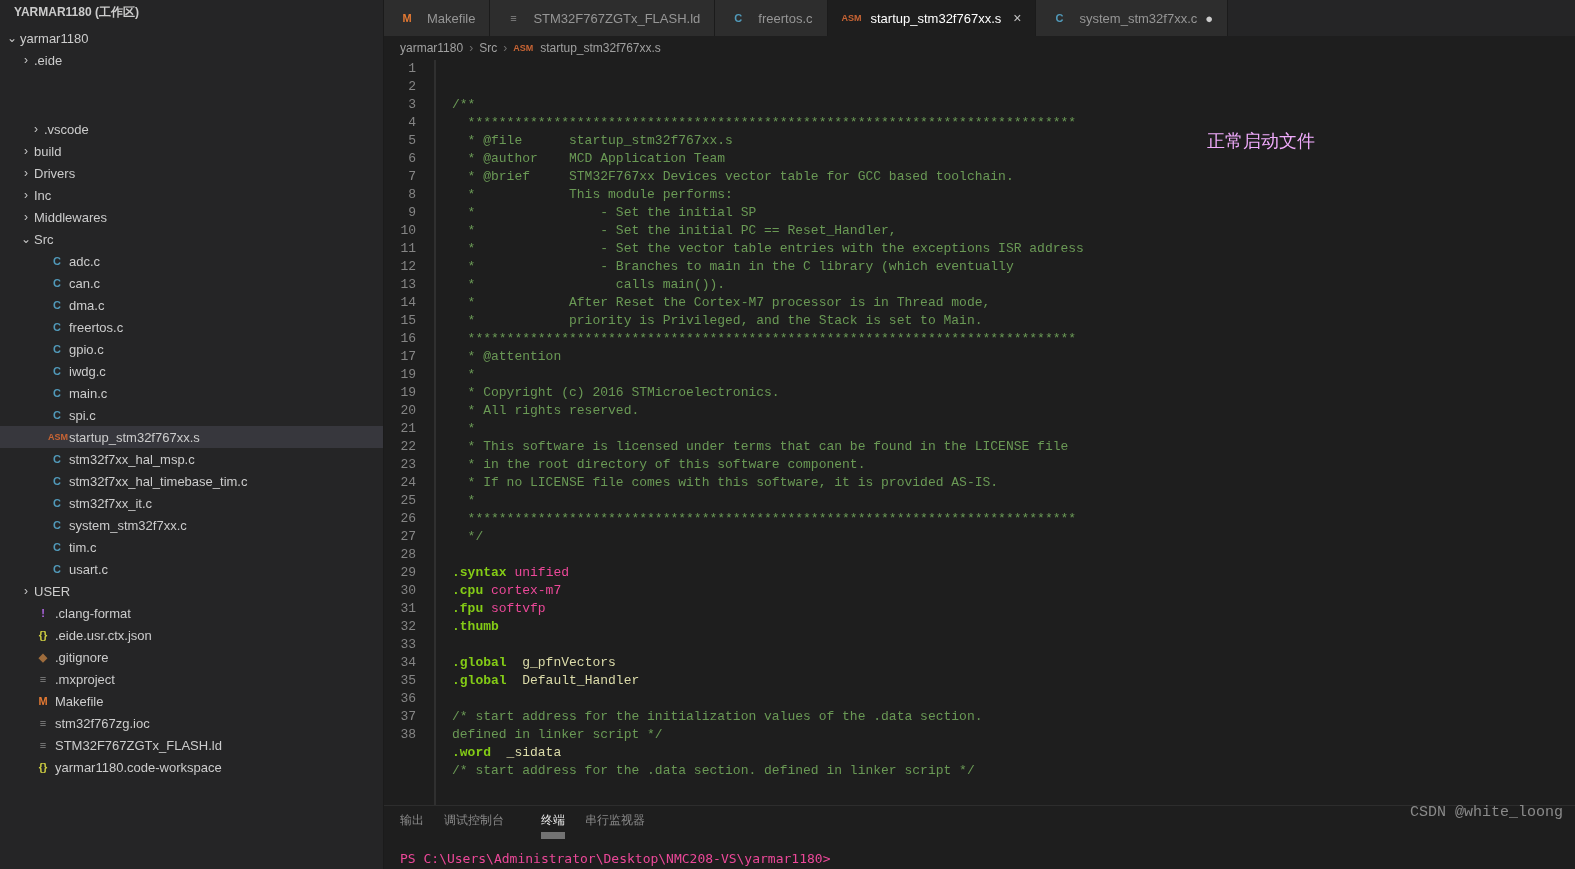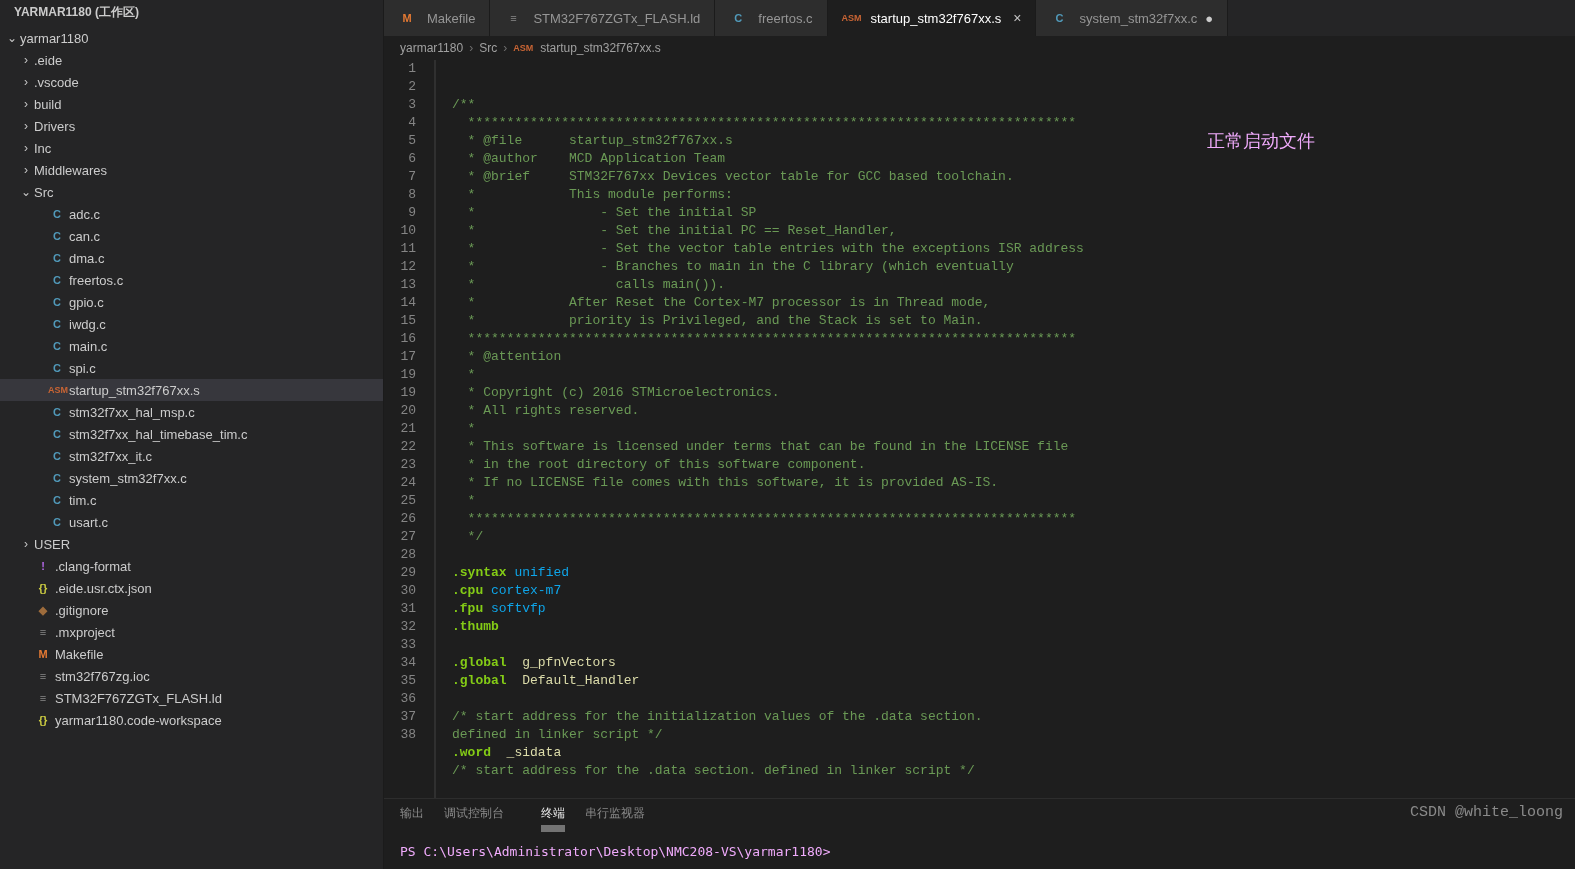--- a/index.html
+++ b/index.html
@@ -124,21 +124,21 @@
   font-family: Consolas, "Courier New", monospace;
   font-size: 13px;
   line-height: 18px;
   white-space: pre;
   color: #d4d4d4;
   position: relative;
 }
 .code-line { height: 18px; padding-left: 16px; }
 .c-comment { color: #6a9955; }
 .c-dir { color: #84cc16; font-weight: bold; }
-.c-arg { color: #0ea5e9; }
+.c-arg { color: #ec4899; }
 .c-sym { color: #dcdcaa; }
 .annotation {
   position: absolute;
   top: 72px;
   right: 260px;
   color: #f0abfc;
   font-size: 18px;
   font-weight: 500;
   font-family: "Microsoft YaHei", sans-serif;
 }
@@ -150,22 +150,22 @@
   display: flex;
   gap: 20px;
   padding: 6px 16px;
   font-size: 12px;
   color: #8a8a8a;
 }
 .panel-tabs .ptab.active { color: #e7e7e7; border-bottom: 7px solid #737373; padding-bottom: 3px; margin-left: 17px; }
 .terminal {
   font-family: Consolas, monospace;
   font-size: 13px;
-  color: #f0abfc;
-  padding: 6px 16px 10px;
+  color: #ec4899;
+  padding: 6px 16px 3px;
 }
 .watermark {
   position: absolute;
   right: 12px;
   bottom: 48px;
   color: #8a8a8a;
   font-size: 15px;
   font-family: Liberation Mono, monospace;
 }
 .ellipsis { font-size: 16px; color: #c5c5c5; cursor: pointer; }
@@ -178,21 +178,21 @@
   <div class="tree">
     <div class="tree-item" style="padding-left:4px">
       <span class="tw chev open"></span>
       <span class="label">yarmar1180</span>
     </div>
     <div id="folders">
         <div class="tree-item" style="padding-left: 18px;">
           <span class="tw chev"></span>
           <span class="label">.eide</span>
         </div>
-        <div class="tree-item" style="padding-left: 18px;">
+        <div class="tree-item" style="padding-left: 28px; margin-top: 47px;">
           <span class="tw chev"></span>
           <span class="label">.vscode</span>
         </div>
         <div class="tree-item" style="padding-left: 18px;">
           <span class="tw chev"></span>
           <span class="label">build</span>
         </div>
         <div class="tree-item" style="padding-left: 18px;">
           <span class="tw chev"></span>
           <span class="label">Drivers</span>

